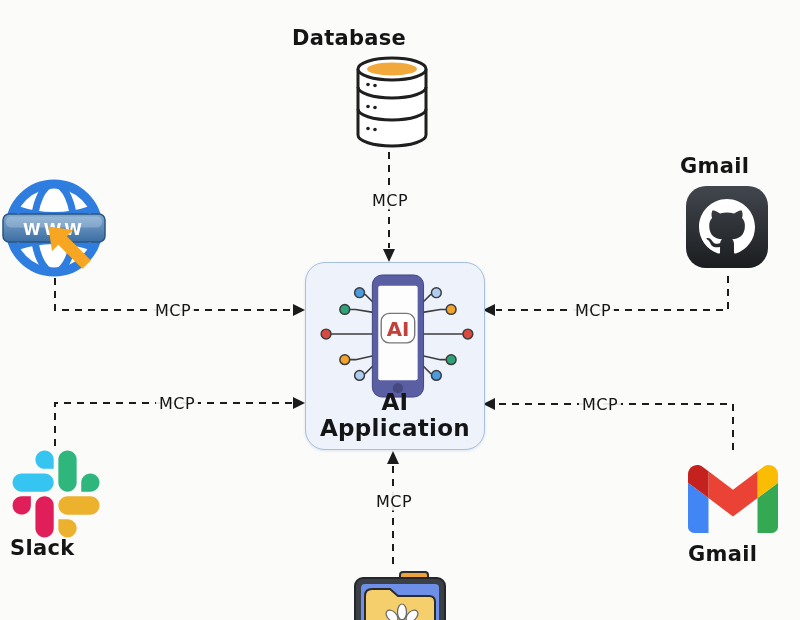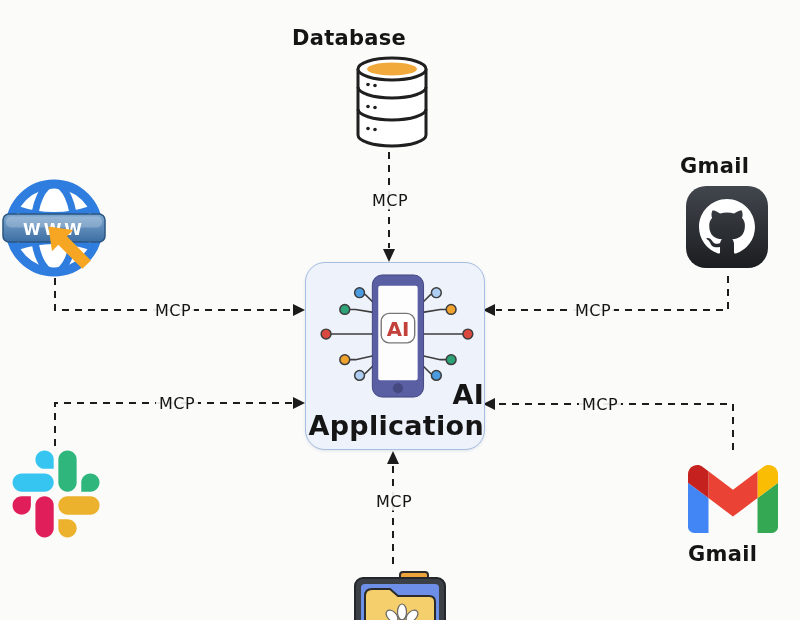--- a/index.html
+++ b/index.html
@@ -9,22 +9,22 @@
   svg{display:block;overflow:visible;}
   .node-label{position:absolute;text-align:left;font-weight:700;font-size:21px;
               letter-spacing:.3px;z-index:3;}
   .mcp-label{position:absolute;transform:translate(-50%,-50%);font-weight:400;
              font-size:16px;letter-spacing:.5px;background:rgba(251,251,250,.92);
              padding:0 3px;z-index:2;}
   #connectors{position:absolute;left:0;top:0;z-index:1;}
   #center-box{position:absolute;left:305px;top:262px;width:178px;height:186px;
               background:#edf2fb;border:1.5px solid #a6bedf;border-radius:20px;
               box-shadow:0 1px 3px rgba(60,90,140,.15);z-index:2;}
-  #center-label{position:absolute;bottom:8px;left:0;width:100%;text-align:right;
-                font-size:27px;font-weight:600;letter-spacing:.3px;}
+  #center-label{position:absolute;bottom:8px;left:0;width:100%;text-align:center;
+                font-size:23px;font-weight:600;letter-spacing:.3px;}
   .icon-wrap{position:absolute;z-index:2;}
   #files-wrap{overflow:hidden;}
 </style>
 </head>
 <body>
 
 <div id="canvas">
 
   <svg id="connectors" width="800" height="620">
     <g stroke="#1c1c1c" stroke-width="2" fill="none" stroke-dasharray="7,6">
@@ -117,20 +117,21 @@
       <path d="M27.2 80c0 7.3-5.9 13.2-13.2 13.2C6.7 93.2.8 87.3.8 80c0-7.3 5.9-13.2 13.2-13.2h13.2V80z" fill="#E01E5A"></path>
       <path d="M33.8 80c0-7.3 5.9-13.2 13.2-13.2 7.3 0 13.2 5.9 13.2 13.2v33c0 7.3-5.9 13.2-13.2 13.2-7.3 0-13.2-5.9-13.2-13.2V80z" fill="#E01E5A"></path>
       <path d="M47 27.2c-7.3 0-13.2-5.9-13.2-13.2C33.8 6.7 39.7.8 47 .8c7.3 0 13.2 5.9 13.2 13.2v13.2H47z" fill="#36C5F0"></path>
       <path d="M47 33.8c7.3 0 13.2 5.9 13.2 13.2 0 7.3-5.9 13.2-13.2 13.2H14c-7.3 0-13.2-5.9-13.2-13.2 0-7.3 5.9-13.2 13.2-13.2h33z" fill="#36C5F0"></path>
       <path d="M99.9 47c0-7.3 5.9-13.2 13.2-13.2 7.3 0 13.2 5.9 13.2 13.2 0 7.3-5.9 13.2-13.2 13.2H99.9V47z" fill="#2EB67D"></path>
       <path d="M93.3 47c0 7.3-5.9 13.2-13.2 13.2-7.3 0-13.2-5.9-13.2-13.2V14c0-7.3 5.9-13.2 13.2-13.2 7.3 0 13.2 5.9 13.2 13.2v33z" fill="#2EB67D"></path>
       <path d="M80.1 99.9c7.3 0 13.2 5.9 13.2 13.2 0 7.3-5.9 13.2-13.2 13.2-7.3 0-13.2-5.9-13.2-13.2V99.9h13.2z" fill="#ECB22E"></path>
       <path d="M80.1 93.3c-7.3 0-13.2-5.9-13.2-13.2 0-7.3 5.9-13.2 13.2-13.2h33c7.3 0 13.2 5.9 13.2 13.2 0 7.3-5.9 13.2-13.2 13.2h-33z" fill="#ECB22E"></path>
     </svg>
   </div>
+  <div class="node-label" style="left:10px;top:536px;width:95px;">Slack</div>
 
   <div class="icon-wrap" style="left:688px;top:465px;">
     <svg width="90" height="68" viewBox="0 0 49.4 37.25">
       <path fill="#4285f4" d="M3.37 37.25h7.87V18.14L0 9.7v24.18c0 1.86 1.51 3.37 3.37 3.37z"></path>
       <path fill="#34a853" d="M38.16 37.25h7.87c1.86 0 3.37-1.51 3.37-3.37V9.7l-11.24 8.44z"></path>
       <path fill="#fbbc04" d="M38.16 3.37v14.77L49.4 9.7V5.06c0-4.17-4.76-6.55-8.1-4.05z"></path>
       <path fill="#ea4335" d="M11.24 18.14V3.37L24.7 13.48 38.16 3.37v14.77L24.7 28.25z"></path>
       <path fill="#c5221f" d="M0 5.06V9.7l11.24 8.44V3.37L8.1 1.01C4.76-1.49 0 .89 0 5.06z"></path>
     </svg>
   </div>

